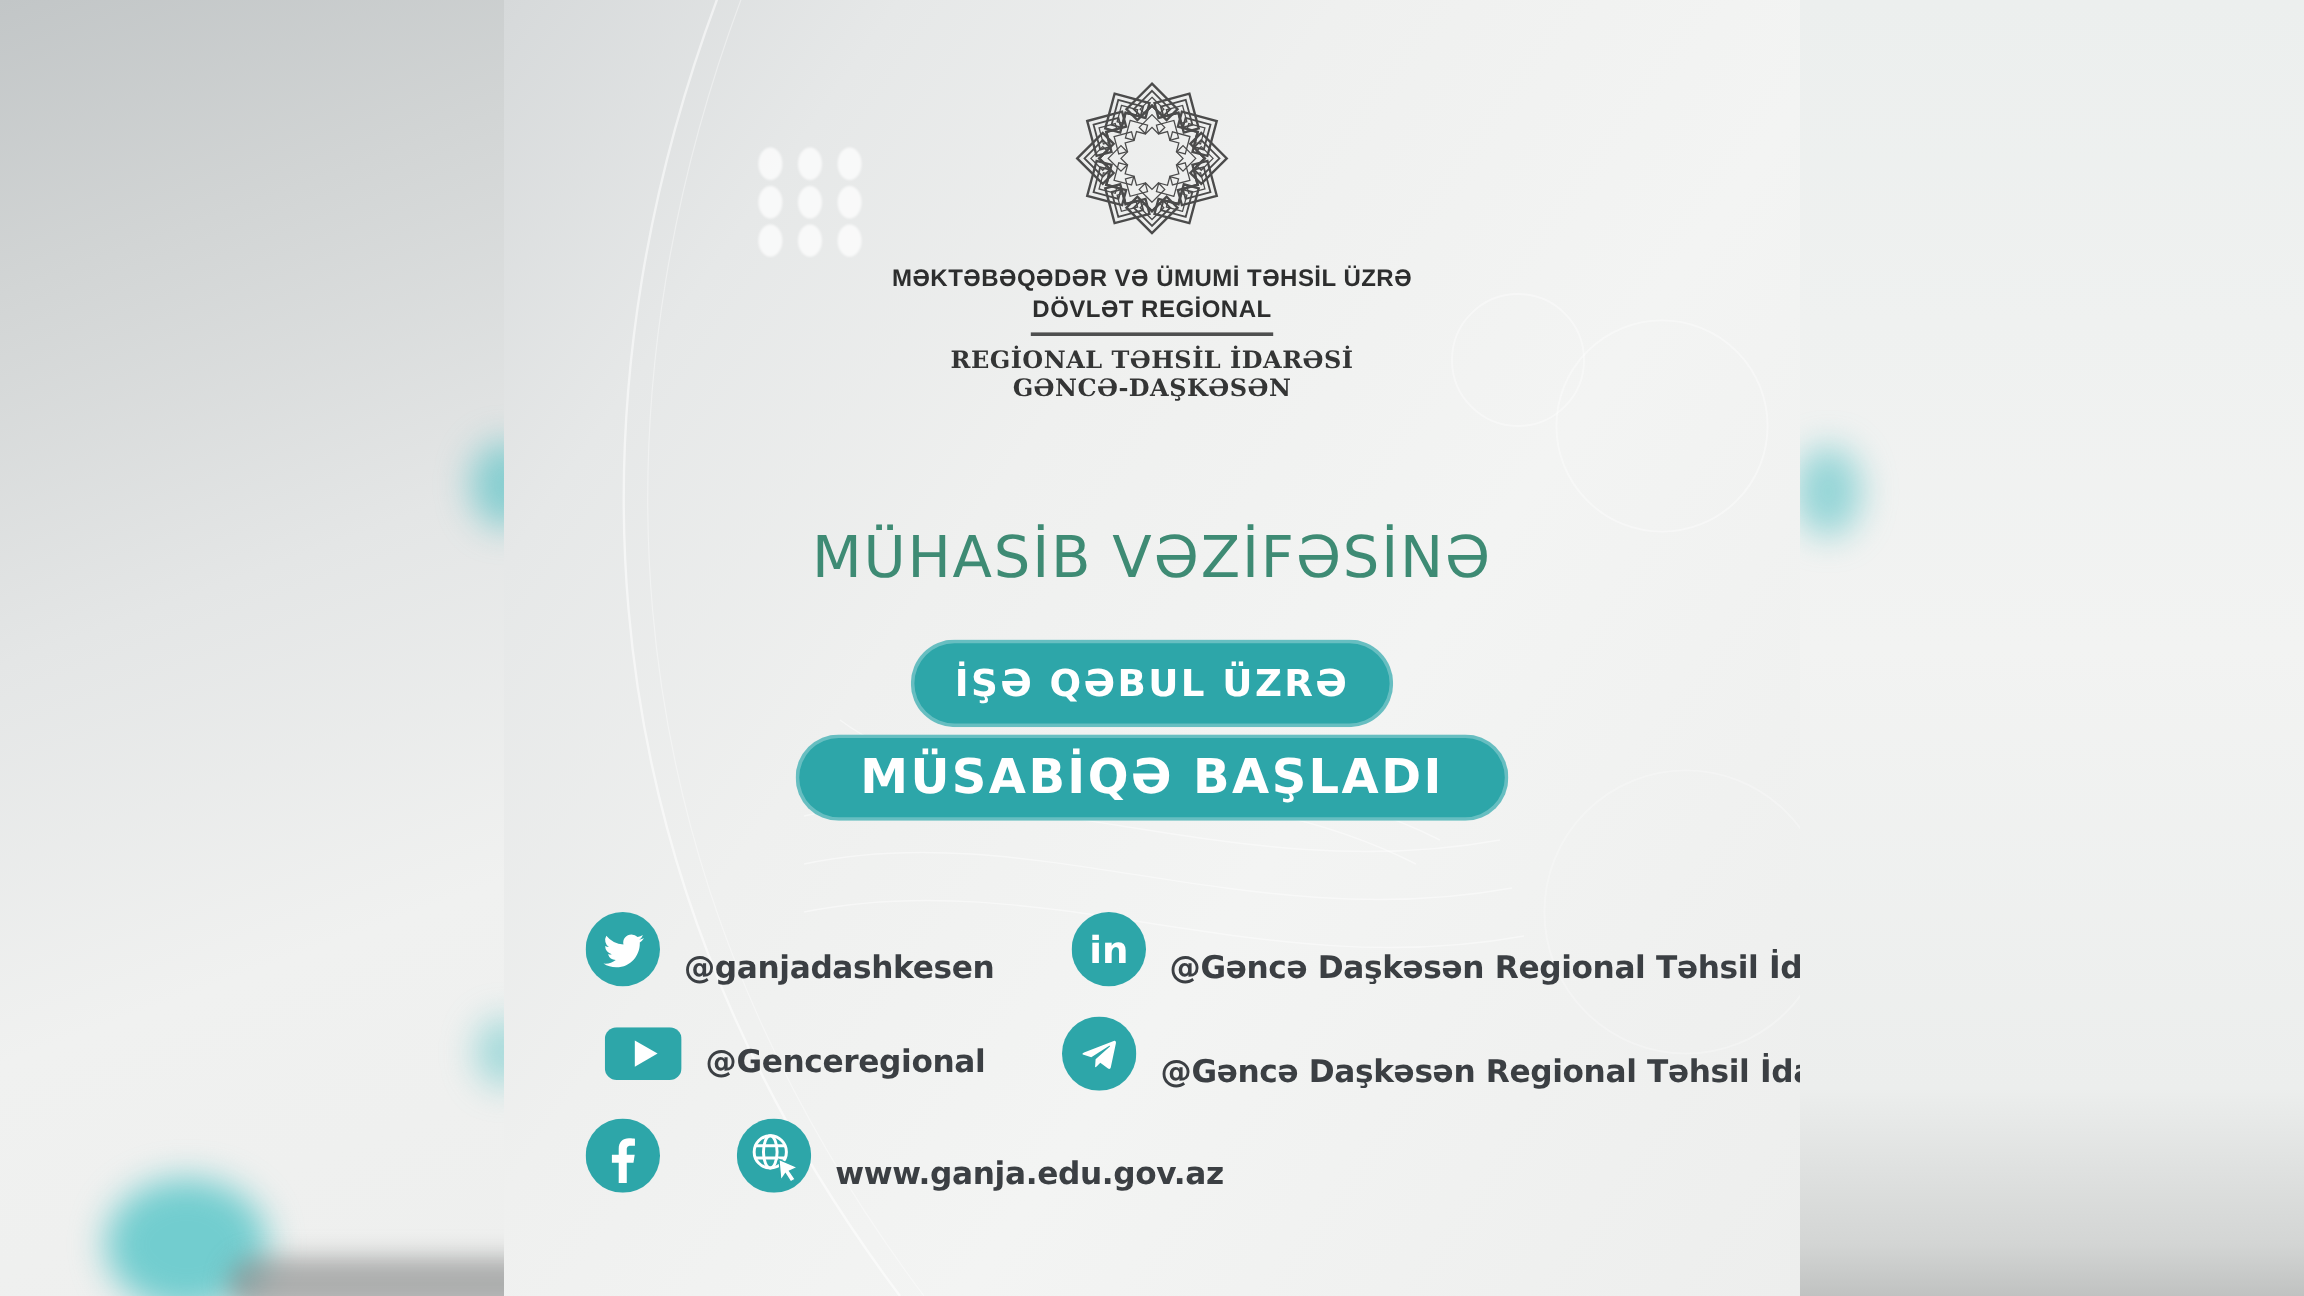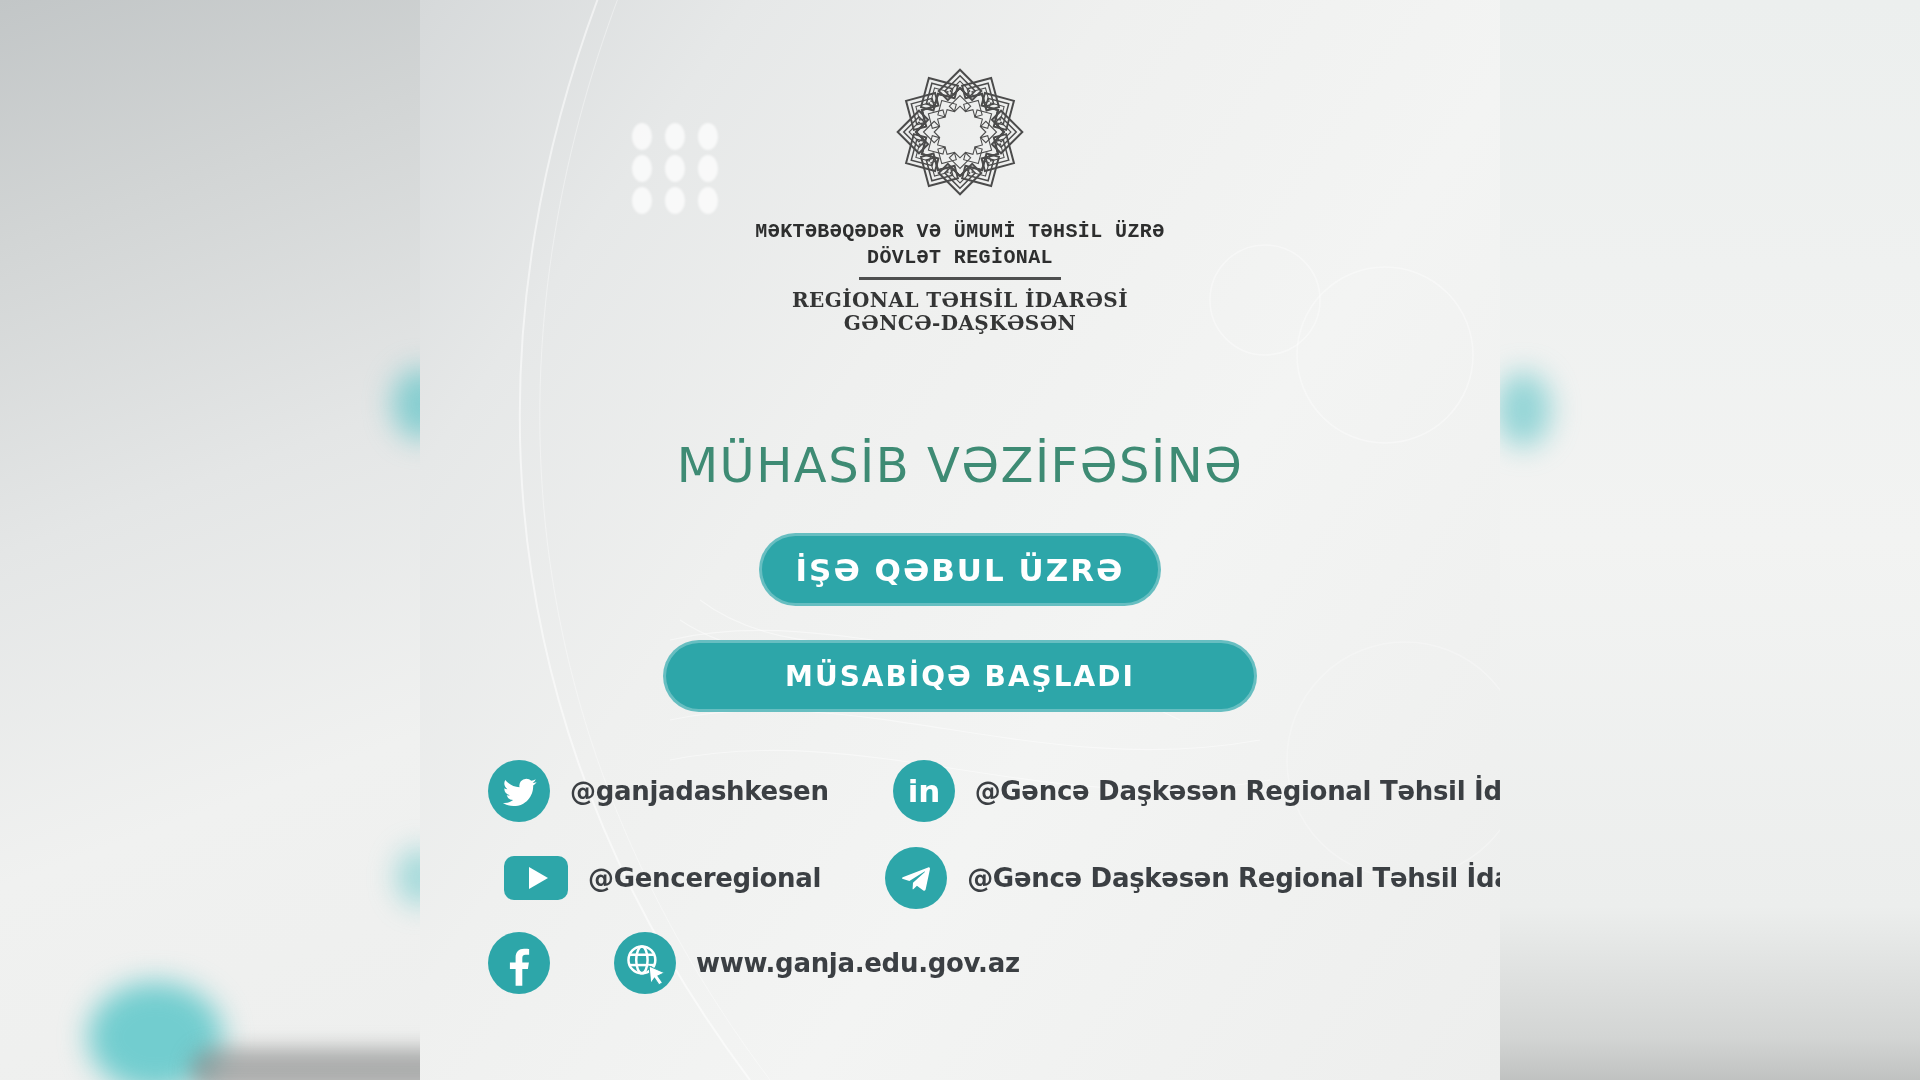--- a/index.html
+++ b/index.html
@@ -28,41 +28,41 @@
   .dotgrid{position:absolute;left:205px;top:120px;width:100px;height:96px;
     display:grid;grid-template-columns:repeat(3,1fr);grid-template-rows:repeat(3,1fr);
     justify-items:center;align-items:center;filter:blur(1px);}
   .dotgrid span{width:20px;height:27px;border-radius:50%;background:rgba(255,255,255,.72);}
 
   
   .logo-wrap{position:absolute;left:50%;top:56px;transform:translateX(-50%);width:152px;height:152px;}
 
   
   .org-block{position:absolute;left:0;top:219px;width:100%;text-align:center;
-    font-family:Liberation Mono, monospace;font-weight:bold;
+    font-family:Liberation Sans, sans-serif;font-weight:bold;
     font-size:20px;line-height:26px;color:#2d2e2e;letter-spacing:.4px;}
   .divider{position:absolute;left:50%;top:277px;transform:translateX(-50%);
     width:202px;height:3px;background:#4e4f4f;}
   .regional-block{position:absolute;left:0;top:289px;width:100%;text-align:center;
     font-family:"DejaVu Serif","Liberation Serif",serif;font-weight:bold;
     font-size:20px;line-height:23px;color:#343535;letter-spacing:.4px;}
 
   
   .vacancy-title{position:absolute;left:0;top:437px;width:100%;text-align:center;
     font-size:48px;font-weight:normal;letter-spacing:1.5px;color:var(--heading,#3e8b74);}
   .pill{position:absolute;display:flex;align-items:center;justify-content:center;
     background:var(--accent,#2da6a9);color:#fff;font-weight:bold;border-radius:40px;
     border:3px solid rgba(255,255,255,.28);box-sizing:border-box;}
   .pill-1{left:339px;top:533px;width:402px;height:73px;font-size:31px;letter-spacing:2px;}
-  .pill-2{left:243px;top:640px;width:594px;height:72px;font-size:28px;letter-spacing:2px;}
+  .pill-2{left:243px;top:612px;width:594px;height:72px;font-size:40px;letter-spacing:2px;}
 
   
   .social-row{position:absolute;left:68px;display:flex;align-items:center;gap:64px;height:66px;}
   .row-1{top:758px;} .row-2{top:845px;margin-left:16px;} .row-3{top:930px;}
-  .social-item{display:flex;align-items:center;}
+  .social-item{display:flex;align-items:flex-end;}
   .social-item .icon{flex:0 0 auto;display:block;}
   .social-item .handle{margin-left:20px;font-size:26px;font-weight:bold;
     color:#3b3f43;letter-spacing:-.3px;white-space:nowrap;}
 </style>
 </head>
 <body>
 
 <div class="canvas">
 
   <div class="side side-left">

